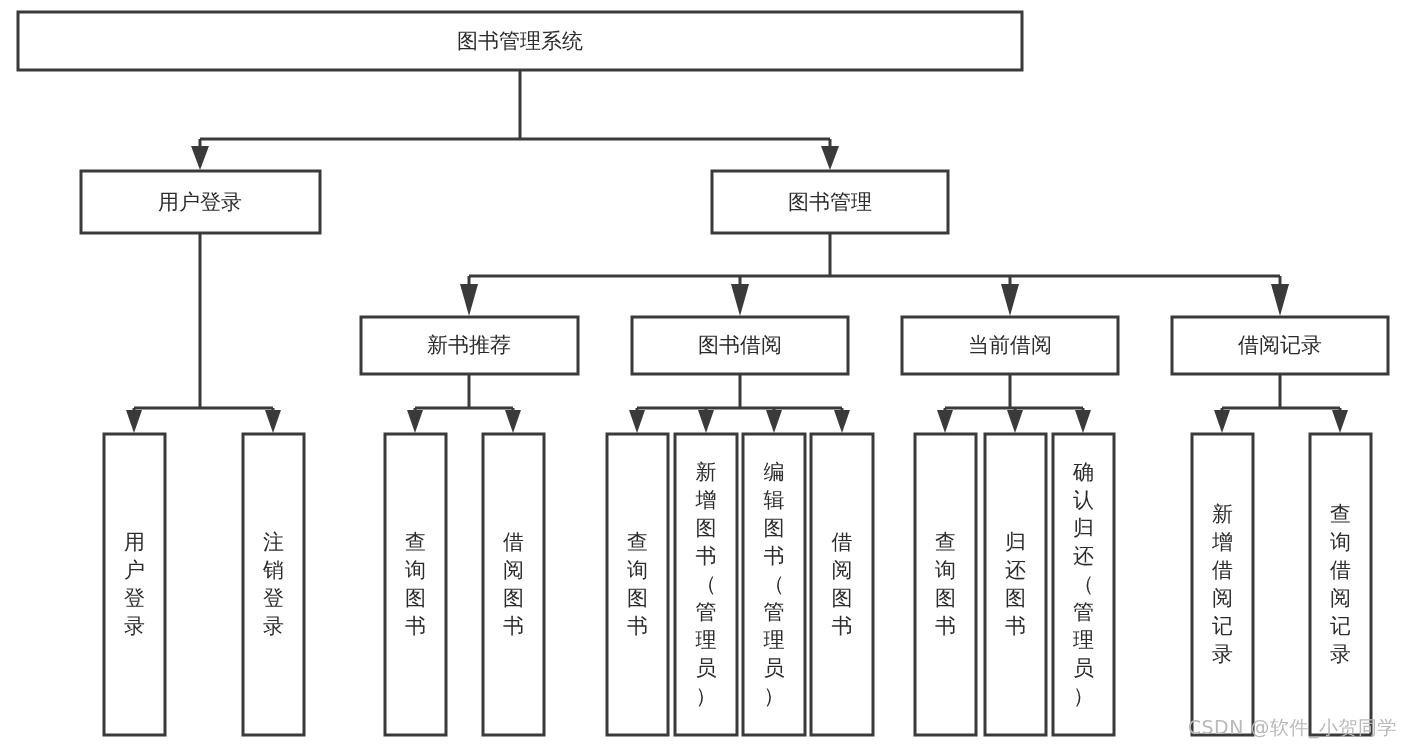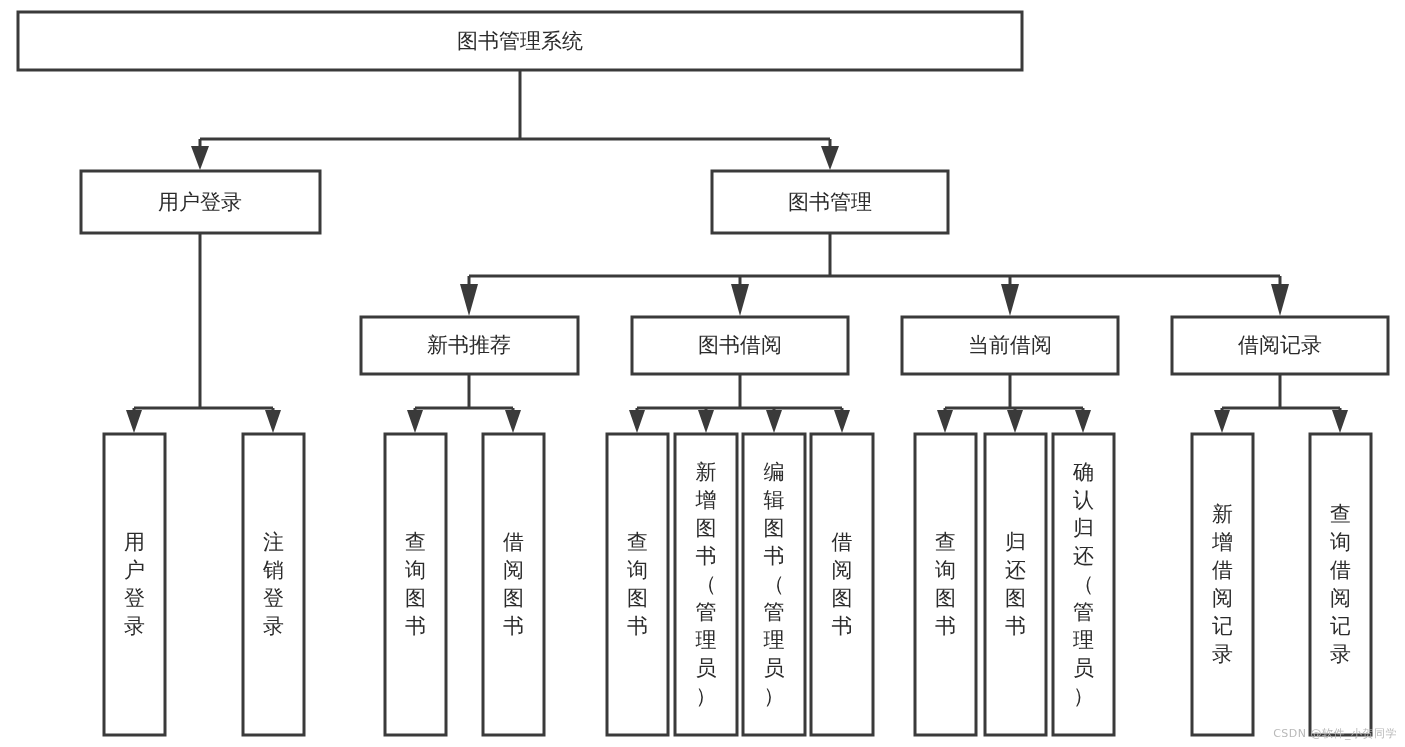--- a/index.html
+++ b/index.html
@@ -51,21 +51,21 @@
     fill: #2b2b2b;
     font-family: "DejaVu Sans", "Liberation Sans", sans-serif;
     font-size: 21px;
     text-anchor: middle;
   }
   .watermark {
     position: absolute;
     right: 8px;
     bottom: 6px;
     font-family: "DejaVu Sans", "Liberation Sans", sans-serif;
-    font-size: 11px;
+    font-size: 19px;
     color: #b9b9b9;
     letter-spacing: 0.5px;
     white-space: nowrap;
     pointer-events: none;
   }
 </style>
 </head>
 <body>
 
 <div id="diagram-root">

